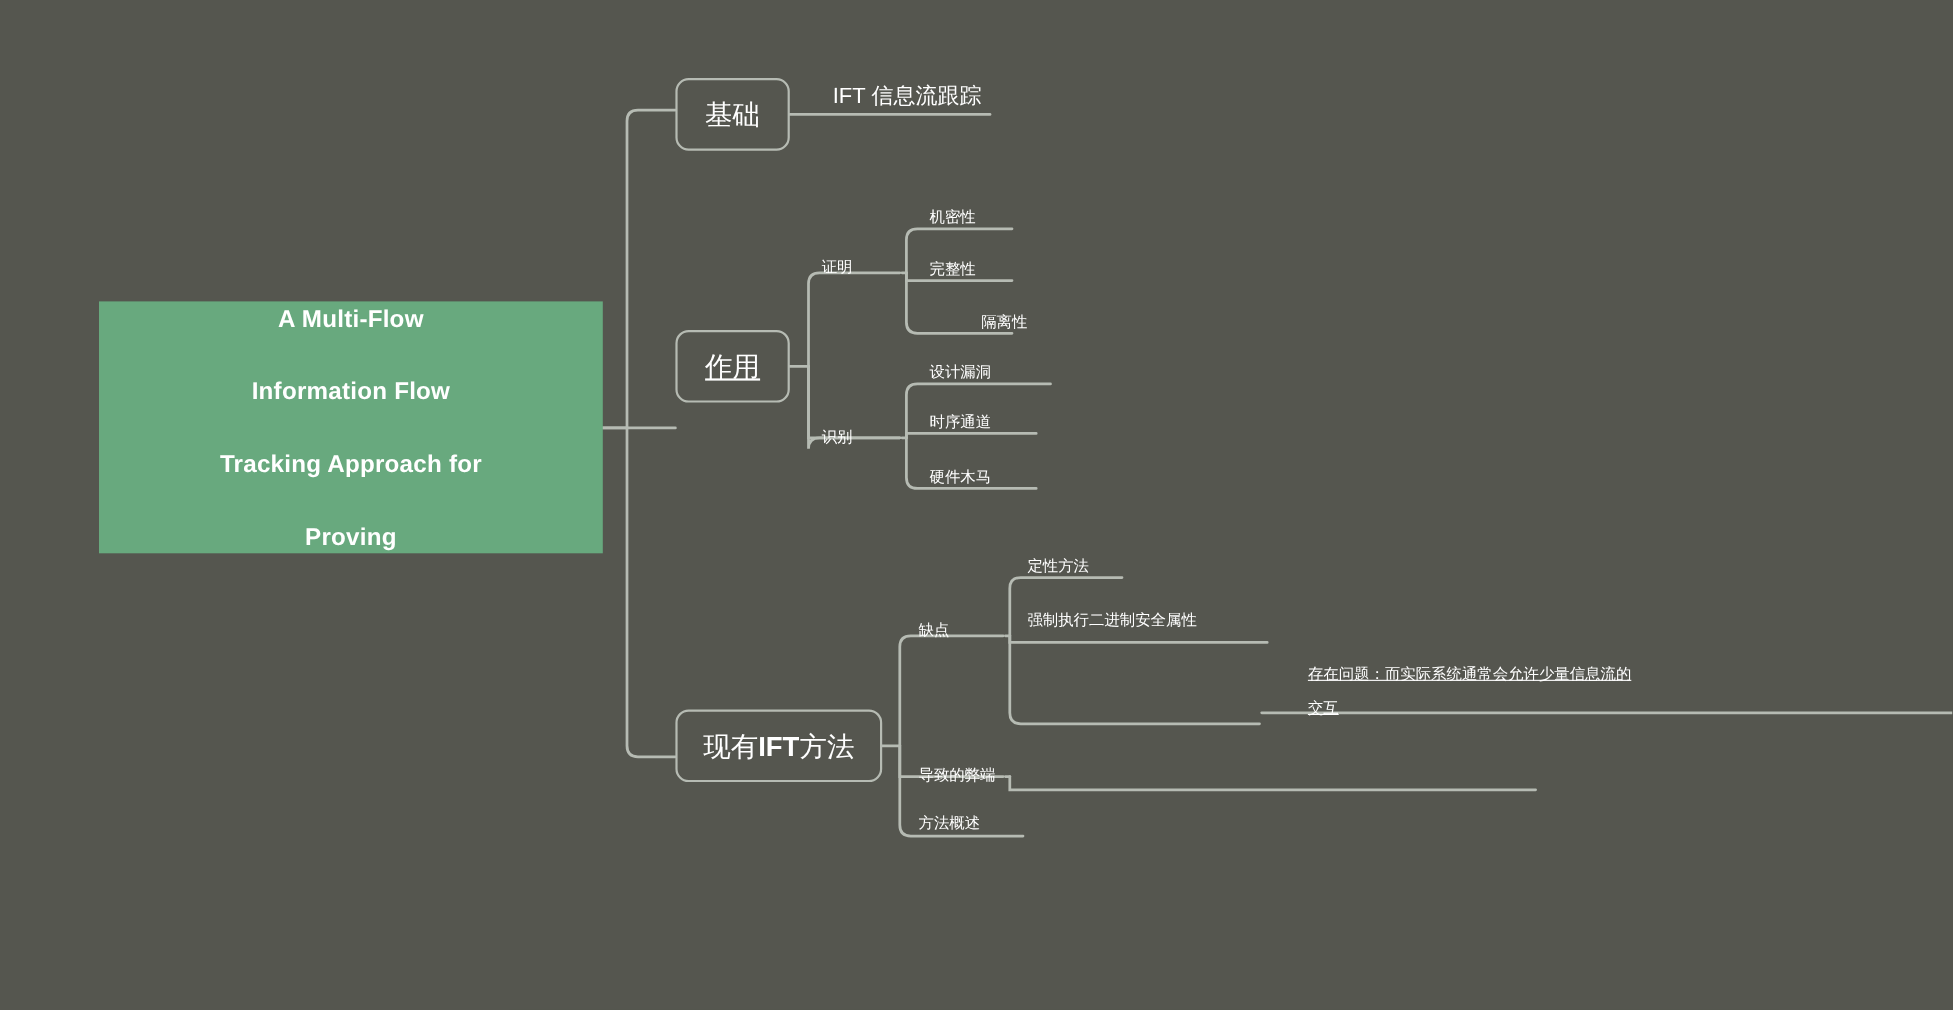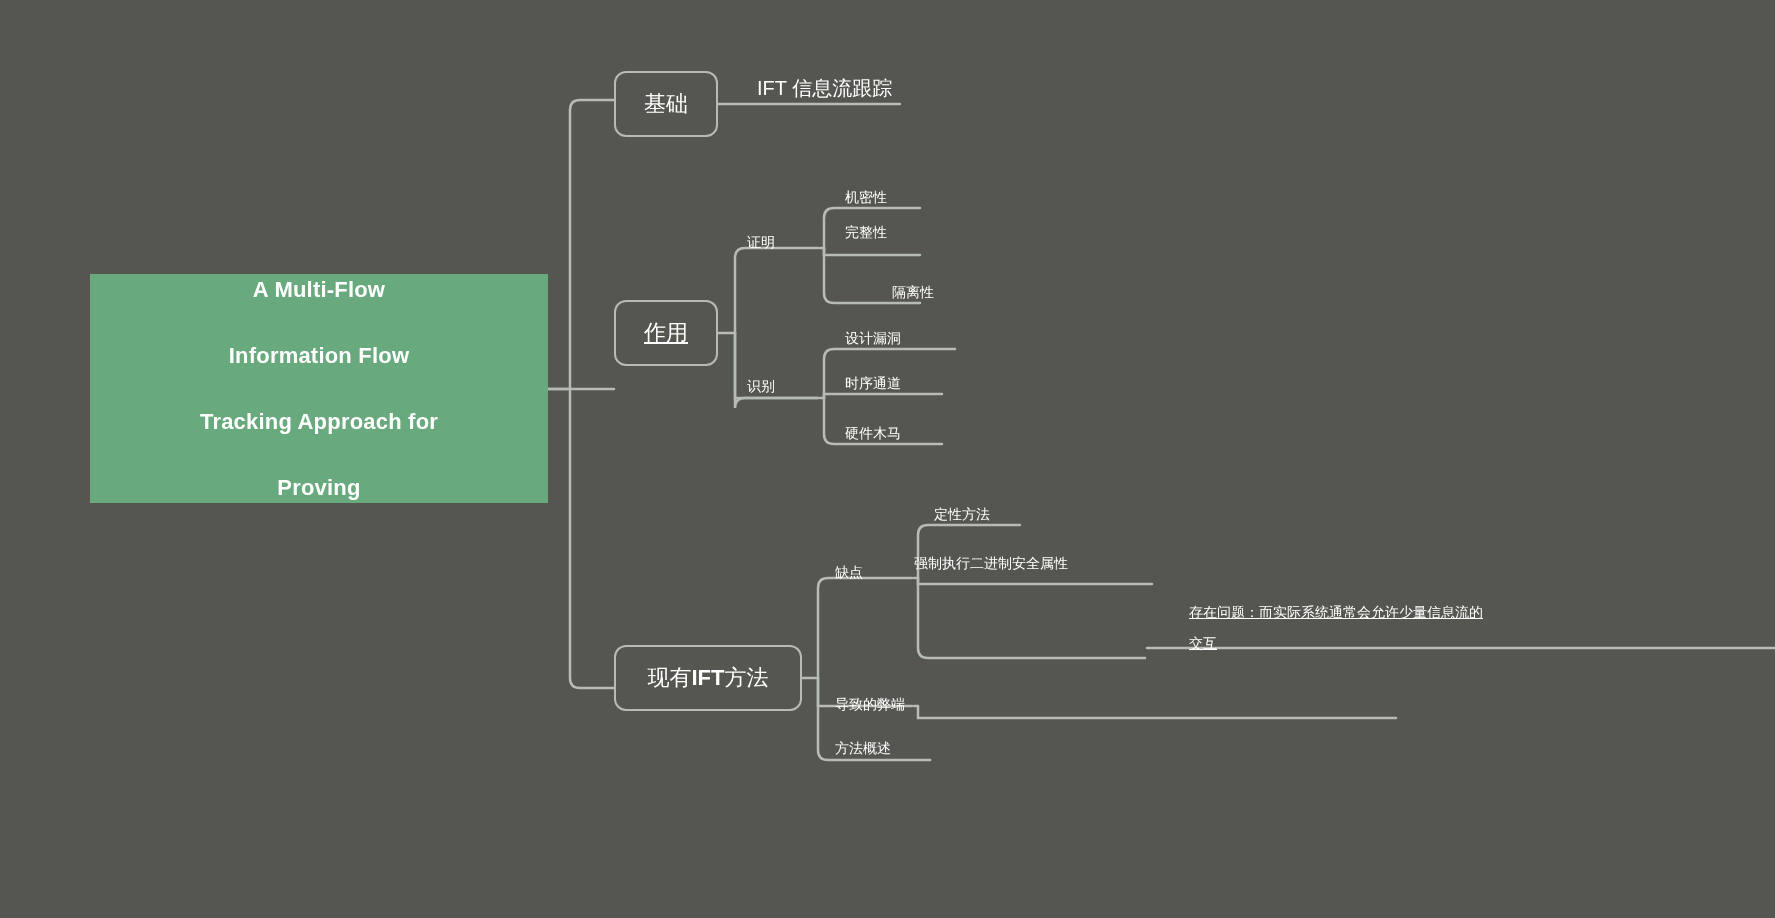--- a/index.html
+++ b/index.html
@@ -42,50 +42,50 @@
     height: 229px;
     font-size: 22px;
     font-weight: bold;
     line-height: 66px;
     letter-spacing: 0.2px;
   }
   
   .boxed {
     border: 2px solid #b6bbb3;
     border-radius: 12px;
-    font-size: 22px;
+    font-size: 25px;
     background: transparent;
     justify-content: center;
   }
   #node-jichu   { left: 614px; top: 71px;  width: 104px; height: 66px; }
   #node-zuoyong { left: 614px; top: 300px; width: 104px; height: 66px; text-decoration: underline; }
   #node-ift     { left: 614px; top: 645px; width: 188px; height: 66px; font-weight: bold; }
   #node-ift .reg { font-weight: normal; }
 
   
   .plain {
     font-size: 14px;
     justify-content: flex-start;
     text-align: left;
     line-height: 31px;
   }
 
   #lbl-ift-track   { left: 757px;  top: 70px;  width: 300px; height: 36px; font-size: 20px; }
   #lbl-zhengming   { left: 747px;  top: 224px; width: 70px;  height: 36px; }
-  #lbl-shibie      { left: 747px;  top: 368px; width: 70px;  height: 36px; }
+  #lbl-shibie      { left: 747px;  top: 379px; width: 70px;  height: 36px; }
   #lbl-jimixing    { left: 845px;  top: 179px; width: 160px; height: 36px; }
-  #lbl-wanzhengxing{ left: 845px;  top: 214px; width: 160px; height: 36px; }
+  #lbl-wanzhengxing{ left: 845px;  top: 226px; width: 160px; height: 36px; }
   #lbl-gelixing    { left: 845px;  top: 274px; width: 160px; height: 36px; margin-left: 47px; }
   #lbl-sheji       { left: 845px;  top: 320px; width: 180px; height: 36px; }
   #lbl-shixu       { left: 845px;  top: 365px; width: 180px; height: 36px; }
   #lbl-muma        { left: 845px;  top: 415px; width: 180px; height: 36px; }
 
   #lbl-quedian     { left: 835px;  top: 554px; width: 80px;  height: 36px; }
   #lbl-dingxing    { left: 934px;  top: 496px; width: 200px; height: 36px; }
-  #lbl-qiangzhi    { left: 914px;  top: 545px; width: 300px; height: 36px; }
+  #lbl-qiangzhi    { left: 934px;  top: 545px; width: 300px; height: 36px; }
   #lbl-yaoqiu      { left: 934px;  top: 612px; width: 260px; height: 36px; }
   #lbl-cunzai      { left: 1189px; top: 597px; width: 620px; height: 60px; align-items: flex-start; line-height: 31px; text-decoration: underline; }
   #lbl-daozhi      { left: 835px;  top: 686px; width: 140px; height: 36px; }
   #lbl-xianyou     { left: 980px;  top: 659px; width: 560px; height: 60px; align-items: flex-start; line-height: 31px; }
   #lbl-fangfa      { left: 835px;  top: 730px; width: 160px; height: 36px; }
 </style>
 </head>
 <body>
 
 <div id="canvas">

